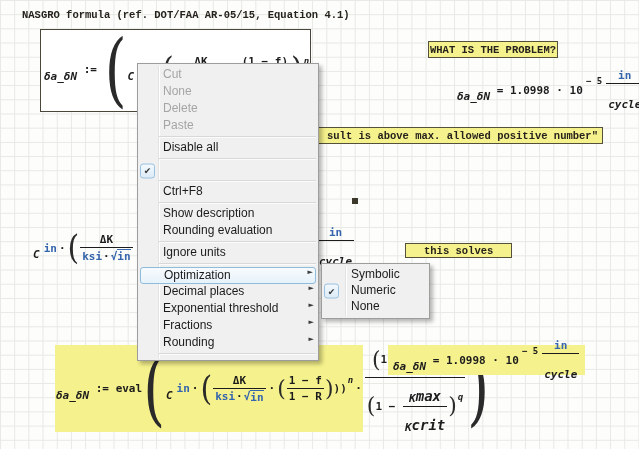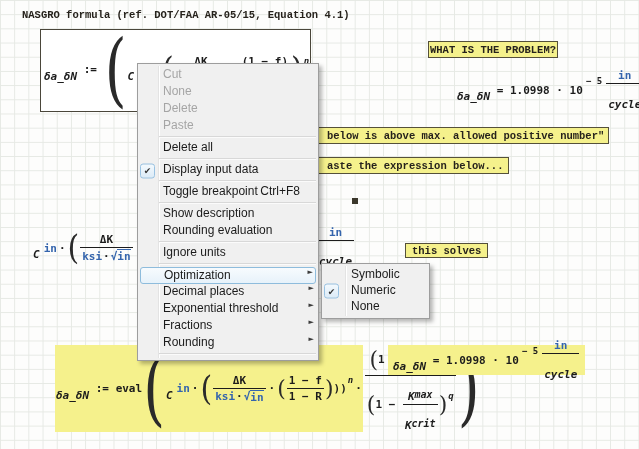--- a/index.html
+++ b/index.html
@@ -14,21 +14,21 @@
   .cbox{background:#f5f18c;border:1px solid #55503a;}
   
   .math{position:absolute;display:flex;align-items:center;white-space:pre;
     font:bold 11px "DejaVu Sans Mono",monospace;color:#1c1c1c;font-style:normal;}
   .v{font-style:italic;margin-top:13px;}
   .u{color:#3565ad;}
   .frac{display:inline-flex;flex-direction:column;align-items:center;margin:0 1px;}
   .num,.den{display:inline-flex;align-items:center;padding:0 2px;}
   .fb{height:0;border-top:1.2px solid #1c1c1c;align-self:stretch;margin:1px 0;}
   .sup{font-size:9px;font-style:italic;transform:translateY(-9px);margin-left:1px;}
-  .ssub{font-size:10px;font-style:italic;transform:translateY(4px);}
+  .ssub{font-size:14px;font-style:italic;transform:translateY(4px);}
   .sqarg{border-top:1.1px solid #3565ad;}
   .tp{font-family:"DejaVu Serif",serif;font-weight:400;font-style:normal;display:inline-block;line-height:1;color:#2a2a2a;}
   .tp28{font-size:22px;}
   .tp40{font-size:30px;transform:scaleY(1.1);}
   .tp84{font-size:56px;transform:scaleY(1.42);margin:0 1px;}
   .fbox{position:absolute;left:40px;top:29px;width:269px;height:81px;background:#fff;
     border:1px solid #4a463a;overflow:hidden;}
   .bot{position:absolute;left:55px;top:345px;width:308px;height:87px;background:#f5f18c;}
   .yelbox{position:absolute;left:388px;top:345px;height:30px;background:#f5f18c;display:flex;align-items:center;padding:0 5px;}
   .marker{position:absolute;left:352px;top:198px;width:6px;height:6px;background:#3b372b;}
@@ -69,35 +69,34 @@
       <span class="v">δa_δN</span><span> := </span><span class="tp tp84">(</span><span class="v">C</span><span class="u" style="margin-left:4px;">in</span><span style="margin:0 2px;">·</span><span class="tp tp40">(</span><span class="frac"><span class="num">ΔK</span><span class="fb"></span><span class="den"><span class="u">ksi</span><span style="margin:0 1px;">·</span><span class="u">√</span><span class="u sqarg">in</span></span></span><span style="margin:0 2px;">·</span><span class="frac"><span class="num">(1 − f)</span><span class="fb"></span><span class="den">(1 − R)</span></span><span class="tp tp40">)</span><span class="sup">n</span>
     </div>
   </div>
 
   <div class="ctext cbox" style="left:428px;top:41px;height:15px;padding:0 1px;">WHAT IS THE PROBLEM?</div>
 
   <div class="math" style="left:457px;top:74px;height:32px;">
     <span class="v">δa_δN</span><span> = </span><span>1.0998</span><span> · 10</span><span class="sup" style="font-style:normal;margin:0 3px;">− 5</span><span class="frac"><span class="num u">in</span><span class="fb"></span><span class="den v">cycle</span></span>
   </div>
 
-  <div class="ctext cbox" style="left:300px;top:127px;height:15px;padding:0 4px 0 26px;">below is above max. allowed positive number"</div>
+  <div class="ctext cbox" style="left:300px;top:127px;height:15px;padding:0 4px 0 26px;">sult is above max. allowed positive number"</div>
 
-  <div class="ctext cbox" style="left:300px;top:157px;height:15px;padding:0 5px 0 26px;">aste the expression below...</div>
 
   <div class="marker"></div>
 
   <div class="math" style="left:33px;top:233px;height:30px;">
     <span class="v">C</span><span class="u" style="margin-left:4px;">in</span><span style="margin:0 2px;">·</span><span class="tp tp40">(</span><span class="frac"><span class="num">ΔK</span><span class="fb"></span><span class="den"><span class="u">ksi</span><span style="margin:0 1px;">·</span><span class="u">√</span><span class="u sqarg">in</span></span></span><span style="margin:0 2px;">·</span><span class="tp tp40">(</span>
   </div>
 
   <div class="math" style="left:316px;top:232px;height:30px;">
     <span class="frac"><span class="num u">in</span><span class="fb"></span><span class="den v">cycle</span></span>
   </div>
 
-  <div class="ctext cbox" style="left:405px;top:243px;height:13px;padding:0 6px;">this solves</div>
+  <div class="ctext cbox" style="left:405px;top:243px;height:13px;padding:0 18px;">this solves</div>
 
   <div class="bot">
     <div class="math" style="left:1px;top:0;height:87px;">
       <span class="v">δa_δN</span><span> := </span><span>eval</span><span class="tp tp84">(</span><span class="v">C</span><span class="u" style="margin-left:4px;">in</span><span style="margin:0 2px;">·</span><span class="tp tp40">(</span><span class="frac"><span class="num">ΔK</span><span class="fb"></span><span class="den"><span class="u">ksi</span><span style="margin:0 1px;">·</span><span class="u">√</span><span class="u sqarg">in</span></span></span><span style="margin:0 2px;">·</span><span class="tp tp28">(</span><span class="frac"><span class="num">1 − f</span><span class="fb"></span><span class="den">1 − R</span></span><span class="tp tp28">)</span><span>))</span><span class="sup">n</span><span style="margin:0 2px;">·</span><span class="frac"><span class="num"><span class="tp tp28">(</span><span>1 − </span><span class="frac"><span class="num"><span>ΔK</span><span class="ssub">th</span></span><span class="fb"></span><span class="den">ΔK</span></span><span class="tp tp28">)</span><span class="sup">p</span></span><span class="fb"></span><span class="den"><span class="tp tp28">(</span><span>1 − </span><span class="frac"><span class="num"><span class="v">K</span><span class="ssub">max</span></span><span class="fb"></span><span class="den"><span class="v">K</span><span class="ssub">crit</span></span></span><span class="tp tp28">)</span><span class="sup">q</span></span></span><span class="tp tp84">)</span>
     </div>
   </div>
 
   <div class="yelbox">
     <div class="math" style="position:static;height:30px;">
       <span class="v">δa_δN</span><span> = </span><span>1.0998</span><span> · 10</span><span class="sup" style="font-style:normal;margin:0 3px;">− 5</span><span class="frac"><span class="num u">in</span><span class="fb"></span><span class="den v">cycle</span></span>
@@ -112,30 +111,28 @@
         <span class="lbl">None</span>
       </div>
       <div class="mi dis">
         <span class="lbl">Delete</span>
       </div>
       <div class="mi dis">
         <span class="lbl">Paste</span>
       </div>
       <div class="msep"></div>
       <div class="mi">
-        <span class="lbl">Delete all</span>
+        <span class="lbl">Disable all</span>
       </div>
       <div class="msep"></div>
       <div class="mi">
         <span class="chk">✔</span>
-        <span class="lbl">Display input data</span>
       </div>
       <div class="msep"></div>
       <div class="mi">
-        <span class="lbl">Toggle breakpoint</span>
         <span class="sc">Ctrl+F8</span>
       </div>
       <div class="msep"></div>
       <div class="mi">
         <span class="lbl">Show description</span>
       </div>
       <div class="mi">
         <span class="lbl">Rounding evaluation</span>
       </div>
       <div class="msep"></div>

